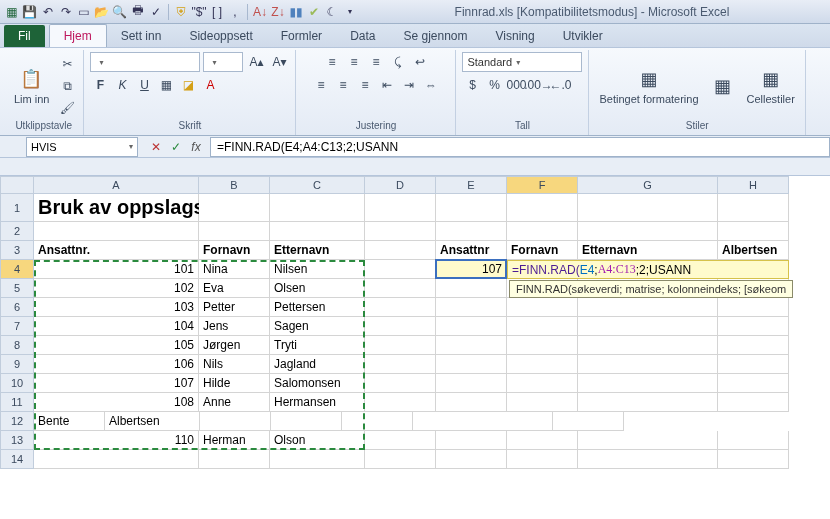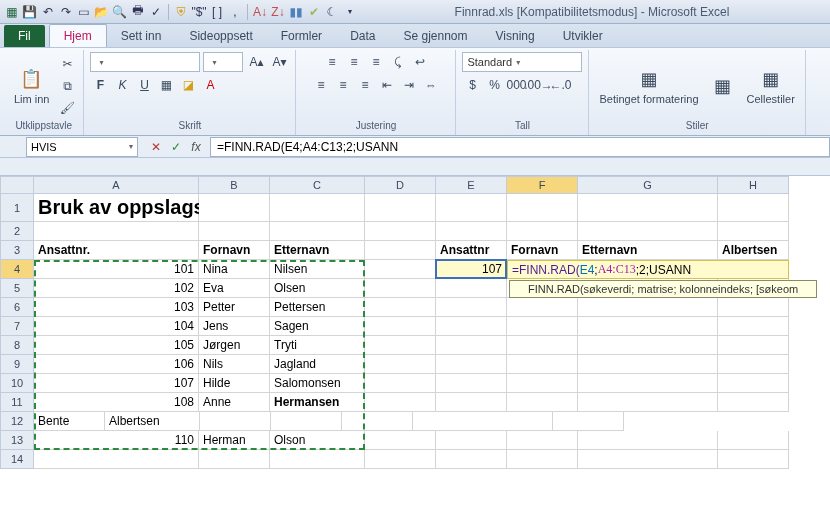--- a/index.html
+++ b/index.html
@@ -191,21 +191,21 @@
     font-size: 12px;
     padding: 2px 4px;
     display:flex;align-items:center;
     white-space: nowrap;
   }
   .tooltip {
     position: absolute;
     background: #ffffe1;
     border: 1px solid #8a8a6a;
     font-size: 11px;
-    padding: 2px 18px;
+    padding: 2px 6px;
     color: #333;
     white-space: nowrap;
   }
   .fn-name { color: #4c1d95; }
   .fn-ref { color: #0070c0; }
   .fn-rng { color: #a21caf; font-family: Liberation Serif, serif; }
 </style>
 </head>
 <body>
 
@@ -495,21 +495,21 @@
         <div class="cell" style="width: 95px; height: 19px;">Salomonsen</div>
         <div class="cell" style="width: 71px; height: 19px;"></div>
         <div class="cell" style="width: 71px; height: 19px;"></div>
         <div class="cell" style="width: 71px; height: 19px;"></div>
         <div class="cell" style="width: 140px; height: 19px;"></div>
         <div class="cell" style="width: 71px; height: 19px;"></div>
       </div>
       <div class="crow r11">
         <div class="cell right" style="width: 165px; height: 19px;">108</div>
         <div class="cell" style="width: 71px; height: 19px;">Anne</div>
-        <div class="cell" style="width: 95px; height: 19px; font-weight: bold;">Hermansen</div>
+        <div class="cell" style="width: 95px; height: 19px;">Hermansen</div>
         <div class="cell" style="width: 71px; height: 19px;"></div>
         <div class="cell" style="width: 71px; height: 19px;"></div>
         <div class="cell" style="width: 71px; height: 19px;"></div>
         <div class="cell" style="width: 140px; height: 19px;"></div>
         <div class="cell" style="width: 71px; height: 19px;"></div>
       </div>
       <div class="crow r12">
         <div class="cell" style="width: 71px; height: 19px;">Bente</div>
         <div class="cell" style="width: 95px; height: 19px;">Albertsen</div>
         <div class="cell" style="width: 71px; height: 19px;"></div>

